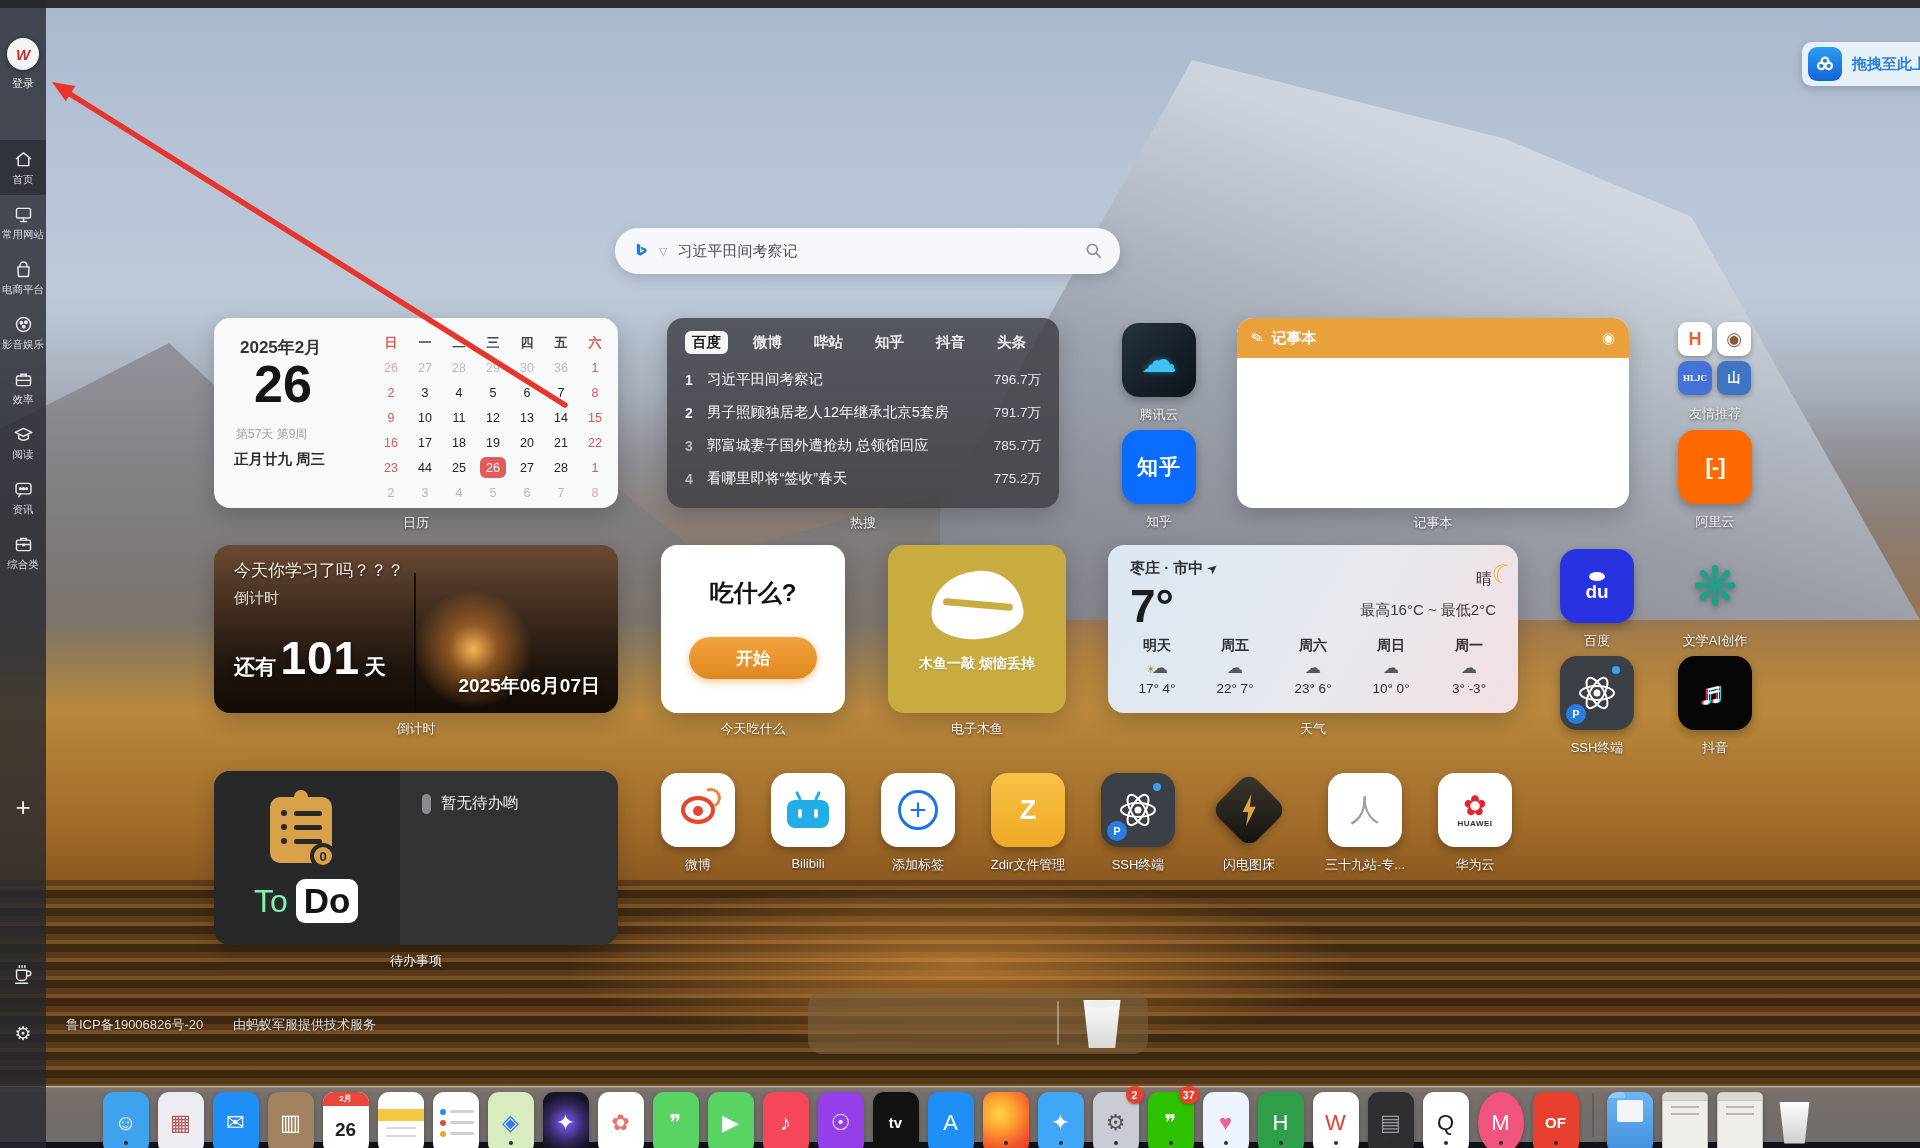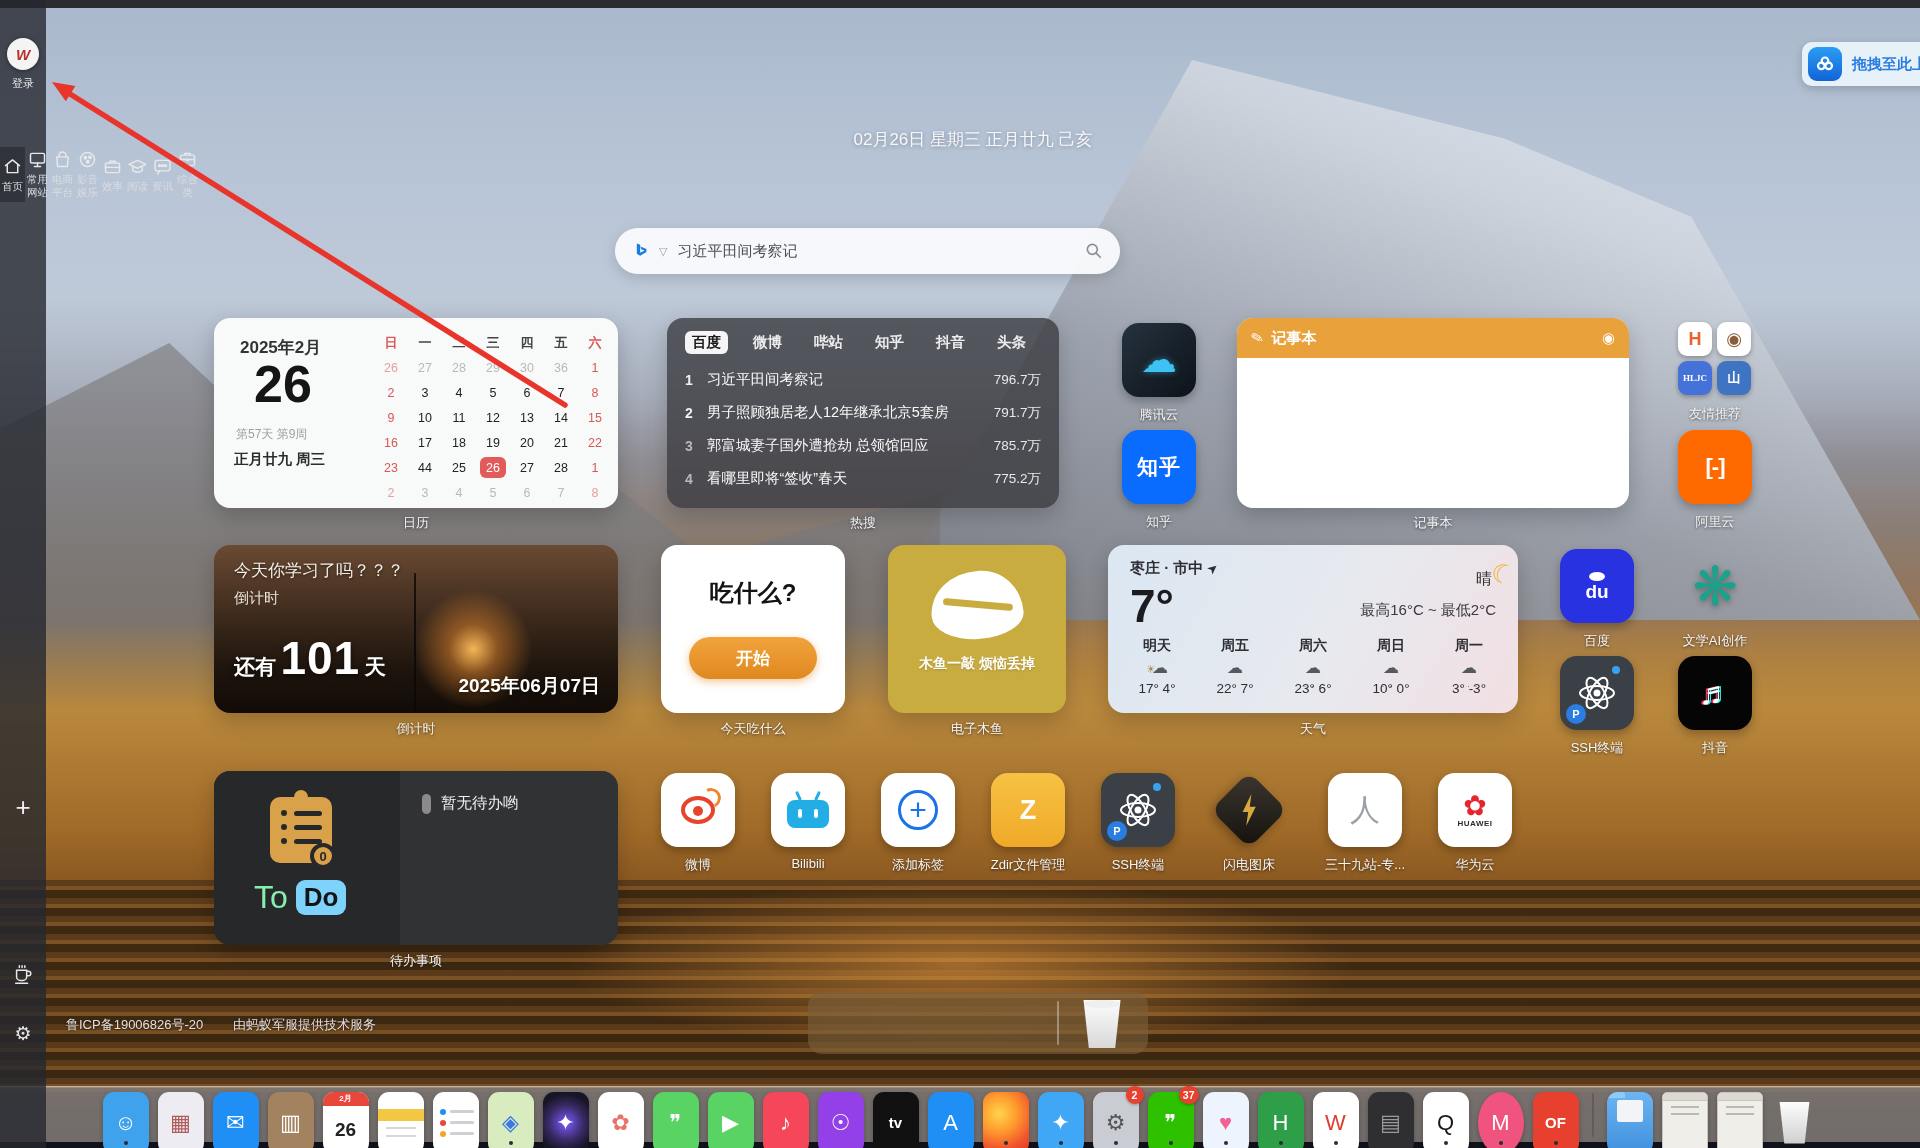--- a/index.html
+++ b/index.html
@@ -25,21 +25,21 @@
     background:radial-gradient(ellipse at 50% 50%,rgba(240,160,66,.55),rgba(240,160,66,0) 70%);}
   .top-strip{position:absolute;left:0;top:0;width:1920px;height:8px;background:#2b2b30;}
   .bottom-strip{position:absolute;left:0;top:1142px;width:1920px;height:6px;background:#10131c;}
 
   
   .sidebar{position:absolute;left:0;top:0;width:46px;height:1148px;background:rgba(38,40,47,.8);z-index:20;}
   .logo{position:absolute;left:7px;top:38px;width:32px;height:32px;border-radius:50%;background:#f4f4f4;
     display:flex;align-items:center;justify-content:center;box-shadow:0 1px 4px rgba(0,0,0,.4);}
   .logo span{font-weight:800;font-style:italic;font-size:15px;color:#b5332c;}
   .login-label{position:absolute;left:0;top:76px;width:46px;text-align:center;color:#e8e8ea;font-size:11px;}
-  .side-nav{position:absolute;left:0;top:140px;width:46px;display:flex;flex-direction:row;align-items:center;}
+  .side-nav{position:absolute;left:0;top:140px;width:46px;display:flex;flex-direction:column;align-items:center;}
   .side-item{width:46px;padding:9px 2px;display:flex;flex-direction:column;align-items:center;gap:3px;cursor:pointer;}
   .side-item.active{background:rgba(0,0,0,.28);}
   .side-item .lbl{color:#dcdce0;font-size:10.5px;line-height:13px;text-align:center;word-break:break-all;}
   .side-item svg{display:block;}
   .side-plus{position:absolute;left:0;top:792px;width:46px;text-align:center;color:#f0f0f2;font-size:26px;font-weight:300;cursor:pointer;}
   .side-coffee{position:absolute;left:12px;top:962px;cursor:pointer;}
   .side-gear{position:absolute;left:0;top:1022px;width:46px;text-align:center;color:#e4e4e8;font-size:19px;cursor:pointer;}
 
   
   .anno-arrow{position:absolute;left:0;top:0;z-index:60;pointer-events:none;}
@@ -140,21 +140,21 @@
   .todo-clip{position:absolute;left:56px;top:26px;width:62px;height:66px;background:#d9a24a;border-radius:10px;}
   .todo-clip:before{content:"";position:absolute;left:24px;top:-7px;width:14px;height:14px;border-radius:50%;background:#d9a24a;}
   .todo-clip .l1,.todo-clip .l2,.todo-clip .l3{position:absolute;left:24px;width:28px;height:5px;background:#27282a;border-radius:3px;}
   .todo-clip .l1{top:14px}.todo-clip .l2{top:28px}.todo-clip .l3{top:42px}
   .todo-clip .d1,.todo-clip .d2,.todo-clip .d3{position:absolute;left:11px;width:6px;height:6px;background:#27282a;border-radius:50%;}
   .todo-clip .d1{top:13px}.todo-clip .d2{top:27px}.todo-clip .d3{top:41px}
   .todo-badge{position:absolute;left:96px;top:72px;width:26px;height:26px;border-radius:50%;background:#d9a24a;border:4px solid #27282a;
     color:#27282a;font-size:13px;font-weight:800;display:flex;align-items:center;justify-content:center;}
   .todo-brand{position:absolute;left:40px;top:108px;display:flex;align-items:center;gap:8px;}
   .todo-brand .to{color:#86efac;font-size:32px;font-weight:400;}
-  .todo-brand .do{background:#7dd3fc;color:#141414;font-size:26px;font-weight:800;border-radius:9px;padding:2px 8px;}
+  .todo-brand .do{background:#ffffff;color:#141414;font-size:35px;font-weight:800;border-radius:9px;padding:2px 8px;}
   .todo-right{flex:1;position:relative;}
   .todo-empty{position:absolute;left:22px;top:22px;display:flex;align-items:center;gap:10px;color:#f0f0f0;font-size:15.5px;}
   .todo-pill{width:9px;height:20px;border-radius:5px;background:#8a8a8e;}
 
   
   .app{position:absolute;width:110px;display:flex;flex-direction:column;align-items:center;gap:9px;cursor:pointer;z-index:5;}
   .tile{width:74px;height:74px;border-radius:17px;box-shadow:0 4px 10px rgba(0,0,0,.28);display:flex;align-items:center;justify-content:center;position:relative;}
   .app .alabel{color:#f5f5f5;font-size:13px;text-shadow:0 1px 3px rgba(0,0,0,.65);white-space:nowrap;}
   .tile.clear{box-shadow:none;}
   .t-tencent{background:linear-gradient(135deg,#25323e,#0c1219);}
@@ -331,21 +331,20 @@
       </svg>
     </div>
     <div class="side-gear">⚙</div>
   </aside>
 
   <svg class="anno-arrow" width="1920" height="1148">
     <line x1="565" y1="405" x2="70" y2="94" stroke="#e8352c" stroke-width="5.5" stroke-linecap="round"></line>
     <polygon points="52,82 75.4,86.1 65.8,101.3" fill="#e8352c"></polygon>
   </svg>
 
-  <div class="clock-date">02月26日  星期三  正月廿九  己亥</div>
 
   <div class="searchbar">
     <svg width="20" height="20" viewBox="0 0 24 24">
       <path d="M7 3 L11 4.5 V14.2 L16.2 11.4 L12.4 9.9 L11.3 6.6 L18.5 9.6 V13.2 L11 17.8 L7 15.4 Z" fill="#1a7be0"></path>
     </svg>
     <span class="search-chevron">▽</span>
     <span class="search-query">习近平田间考察记</span>
     <svg width="20" height="20" viewBox="0 0 24 24" fill="none" stroke="#8a8f98" stroke-width="2" stroke-linecap="round">
       <circle cx="10" cy="10" r="6"></circle>
         <line x1="14.6" y1="14.6" x2="19.5" y2="19.5"></line>

